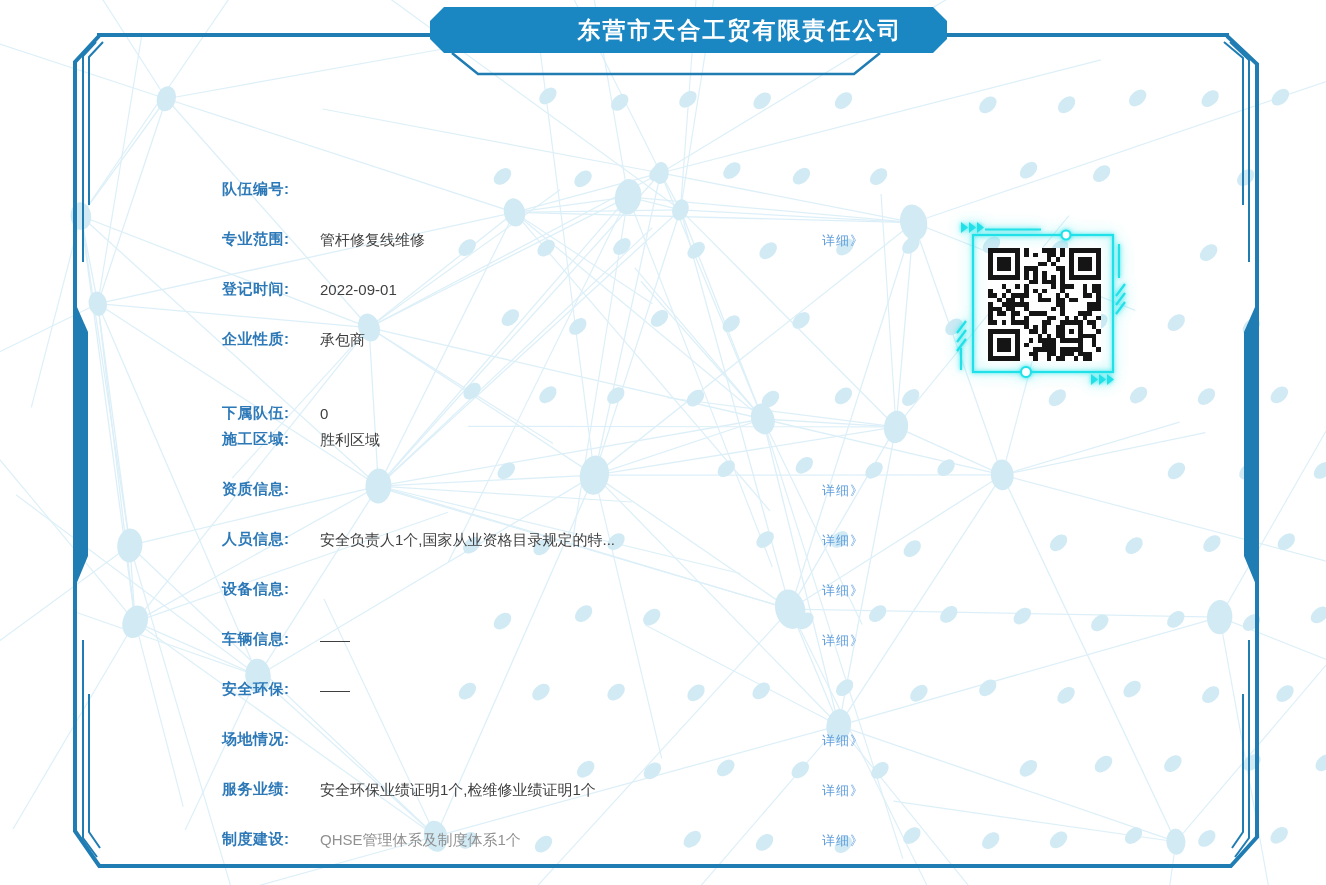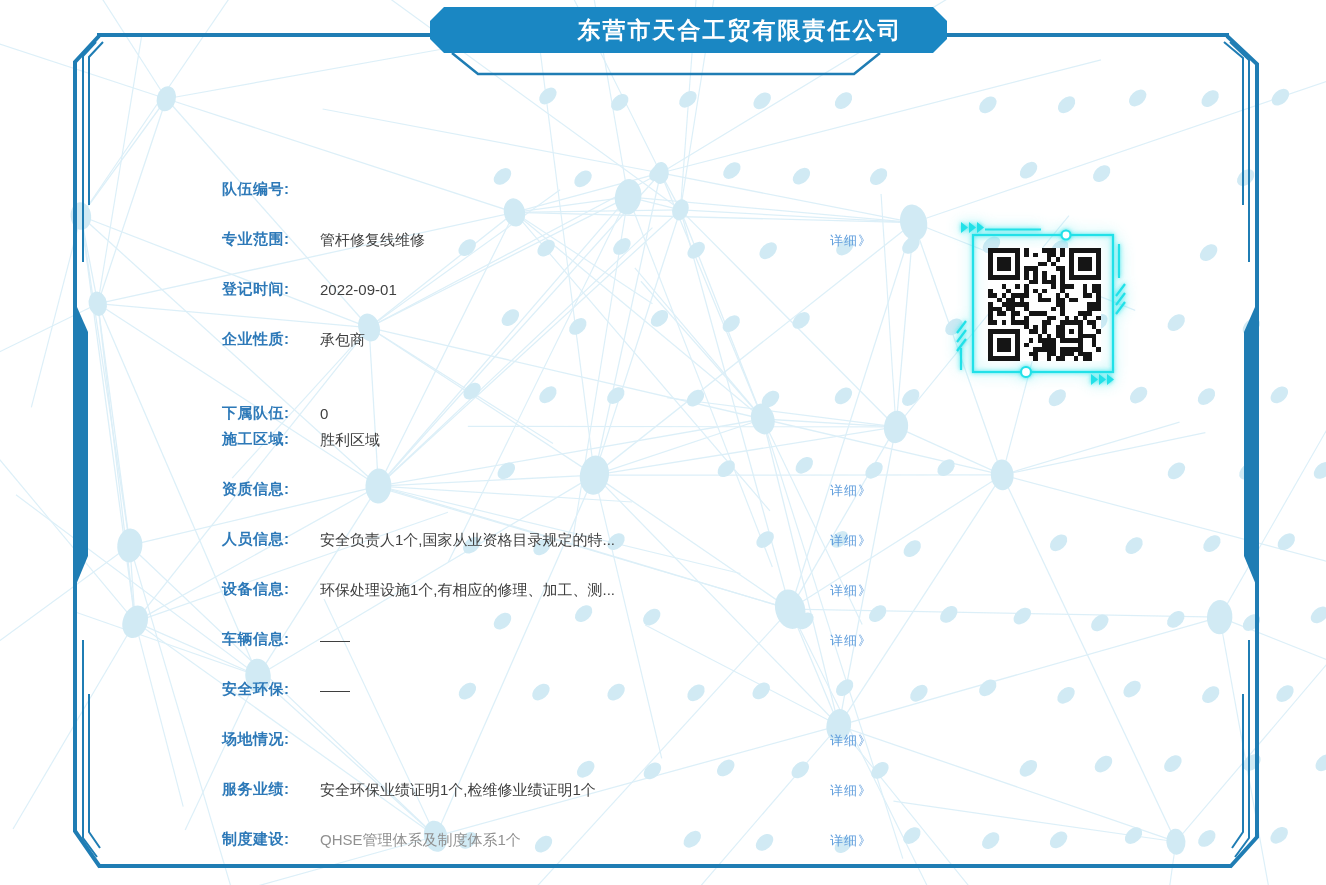--- a/index.html
+++ b/index.html
@@ -17,21 +17,21 @@
     clip-path:polygon(14px 0,503px 0,517px 14px,517px 32px,503px 46px,14px 46px,0 32px,0 14px);
     display:flex;align-items:center;justify-content:center;
   }
   .banner span{color:#ffffff;font-size:23px;font-weight:700;letter-spacing:2px;}
 
   .rows{position:absolute;left:222px;top:180px;width:700px;z-index:2;}
   .row{position:absolute;left:0;width:700px;height:22px;}
   .lab{position:absolute;left:0;top:0;font-size:15px;font-weight:700;color:var(--label);letter-spacing:.5px;}
   .val{position:absolute;left:98px;top:1px;font-size:15px;color:var(--value);white-space:nowrap;}
   .val.muted{color:var(--muted);}
-  .det{position:absolute;left:600px;top:2px;font-size:13px;color:var(--link);cursor:pointer;text-decoration:none;letter-spacing:1px;margin-left:8px;}
+  .det{position:absolute;left:600px;top:2px;font-size:13px;color:var(--link);cursor:pointer;text-decoration:none;letter-spacing:1px;}
 
   .qr-wrap{position:absolute;left:953px;top:216px;width:186px;height:180px;z-index:2;}
   #qrdeco{position:absolute;left:0;top:0;
     filter:drop-shadow(0 0 2px rgba(36,226,232,.9)) drop-shadow(0 0 7px rgba(36,226,232,.45));}
   #qr{position:absolute;left:35px;top:32px;width:113px;height:113px;background:#fff;shape-rendering:crispEdges;}
 </style>
 </head>
 <body style="--frame: #1f7db4; --banner: #1a87c3; --label: #2d79b8; --value: #3f3f3f; --muted: #909090; --link: #5f9ddc; --qr_accent: #21e1e8; --network: #d7edf7; --network_dot: #c9e7f3;">
 
 <svg id="bg" width="1326" height="885" viewBox="0 0 1326 885">
@@ -384,21 +384,20 @@
   </div>
 
   <div class="row" style="top: 350px;">
     <span class="lab">人员信息:</span>
     <span class="val">安全负责人1个,国家从业资格目录规定的特...</span>
     <a class="det">详细》</a>
   </div>
 
   <div class="row" style="top: 400px;">
     <span class="lab">设备信息:</span>
-    <span class="val">环保处理设施1个,有相应的修理、加工、测...</span>
     <a class="det">详细》</a>
   </div>
 
   <div class="row" style="top: 450px;">
     <span class="lab">车辆信息:</span>
     <span class="val">——</span>
     <a class="det">详细》</a>
   </div>
 
   <div class="row" style="top: 500px;">

